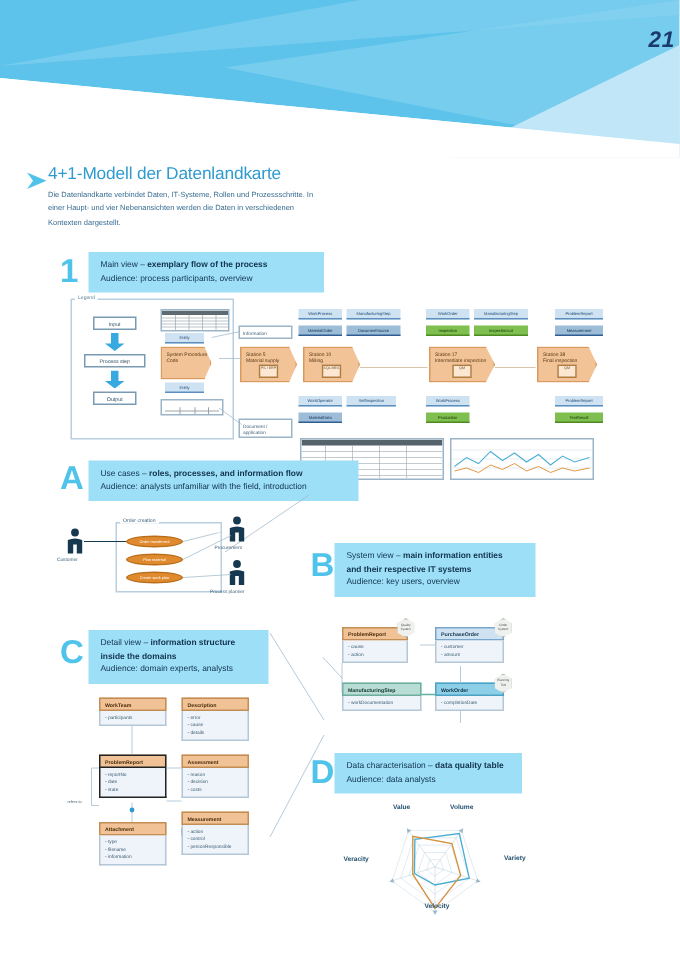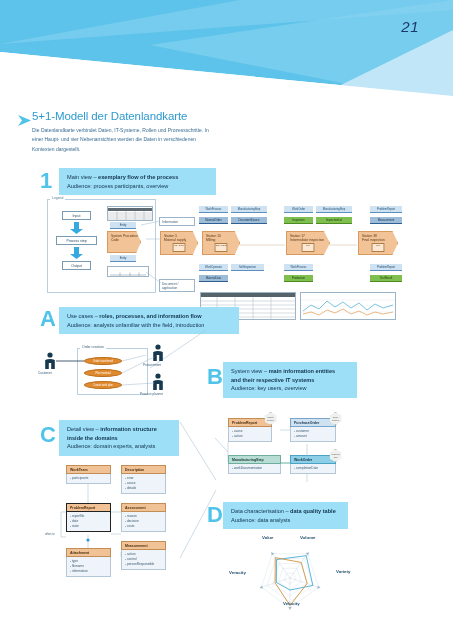--- a/index.html
+++ b/index.html
@@ -7,22 +7,22 @@
     width:453px;height:640px;position:relative;overflow:hidden;
     background:#ffffff;
     font-family:"Liberation Sans", sans-serif;
     -webkit-font-smoothing:antialiased;
   }
 
   
   .banner{position:absolute;left:0;top:0;width:453px;height:105px;overflow:hidden;}
   .banner svg{display:block;}
   .page-num{
-    position:absolute;right:34px;top:18px;
-    font-size:15px;font-weight:normal;font-style:italic;
+    position:absolute;right:3px;top:18px;
+    font-size:15px;font-weight:bold;font-style:italic;
     color:#1b3a6b;letter-spacing:.5px;
   }
 
   
   .intro{position:absolute;top:110px;left:0;width:453px;height:55px;}
   .intro-col{position:absolute;top:0;}
   .intro-col.de{left:32px;width:180px;}
   .intro-col.en{left:216px;width:190px;}
   .intro-arrow{position:absolute;left:18px;top:5px;width:13px;height:11px;}
   .intro-h{
@@ -151,21 +151,21 @@
     <polygon points="0,44 240,0 453,0 453,10" fill="#8ad4f0" opacity="0.55"></polygon>
   </svg>
   <div class="page-num">21</div>
 </div>
 
 <div class="intro">
   <svg class="intro-arrow" viewBox="0 0 13 11">
     <polygon points="0,0 13,5.5 0,11 4,5.5" fill="#4fc3ea"></polygon>
   </svg>
   <div class="intro-col de">
-    <div class="intro-h">5+1-Modell der Datenlandkarte</div>
+    <div class="intro-h">4+1-Modell der Datenlandkarte</div>
     <div class="intro-p">Die Datenlandkarte verbindet Daten, IT-Systeme, Rollen und Prozessschritte. In einer Haupt- und vier Nebenansichten werden die Daten in verschiedenen Kontexten dargestellt.</div>
   </div>
 </div>
 
 <div class="marker" style="left:40px;top:170px;">1</div>
 <div class="callout" style="left:59px;top:168px;width:157px;">
   <div class="l1"><span>Main view – </span><b>exemplary flow of the process</b></div>
   <div class="l2">Audience: process participants, overview</div>
 </div>
 

